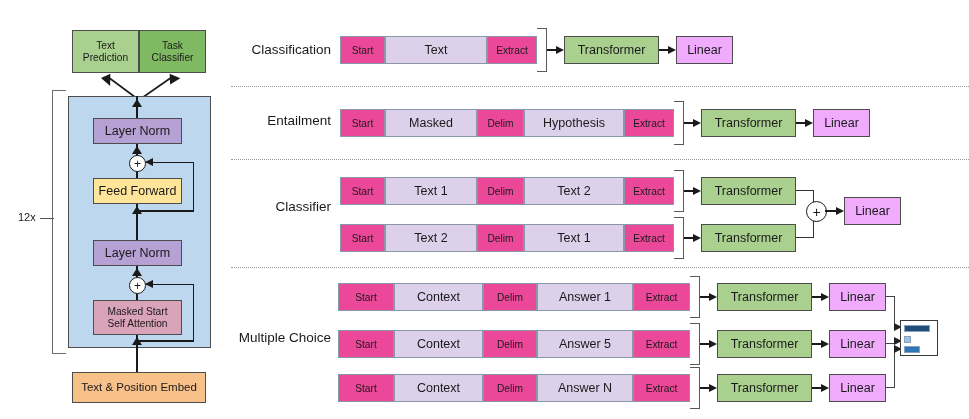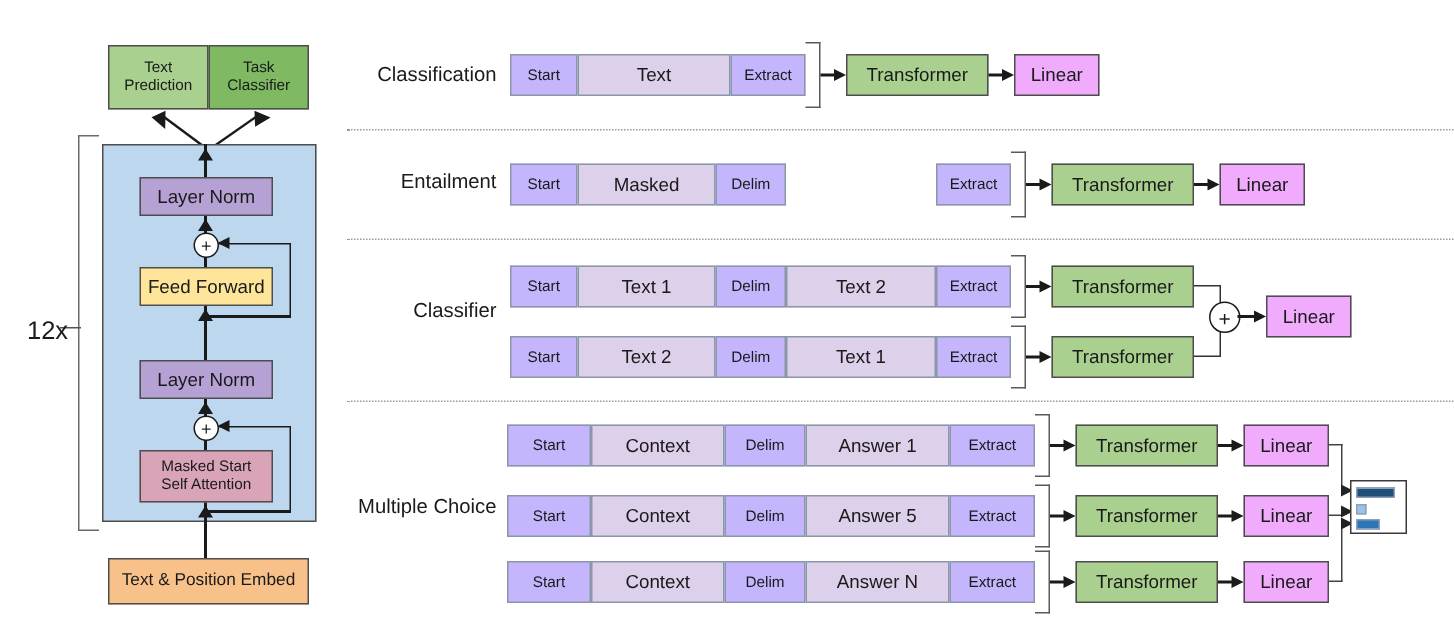--- a/index.html
+++ b/index.html
@@ -16,21 +16,21 @@
   .lbl.right{justify-content:flex-end;}
 
   
   .c-blue-blk{background:#bdd7ee;}
   .c-greenL{background:#a9d08e;}
   .c-greenD{background:#7fba63;}
   .c-purple{background:#b6a1d4;}
   .c-yellow{background:#ffe599;}
   .c-pink{background:#d9a3b8;}
   .c-orange{background:#f8c18a;}
-  .c-seqblue{background:#c4b5fd;}
+  .c-seqblue{background:#ec4899;}
   .c-seqpurple{background:#dcd0ea;}
   .c-transformer{background:#a9d08e;border:1.4px solid #4d4d4d;}
   .c-linear{background:#f0abfc;border:1.4px solid #4d4d4d;}
 
   .line{position:absolute;background:#1a1a1a;}
   .vline{width:1.6px;}
   .hline{height:1.6px;}
   .gline{position:absolute;background:#555;}
   .arrow{position:absolute;width:0;height:0;}
   .arr-up{border-left:5px solid transparent;border-right:5px solid transparent;
@@ -44,21 +44,21 @@
         background:#fff;display:flex;align-items:center;justify-content:center;
         font-size:12px;line-height:1;color:#1a1a1a;}
 
   .dotted{position:absolute;height:0;border-top:1.3px dotted #9a9a9a;}
 
   .brkt{position:absolute;box-sizing:border-box;border:1.6px solid #5a5a5a;
         border-left:none;background:transparent;}
   .brkt-l{position:absolute;box-sizing:border-box;border:1.6px solid #6b6b6b;
         border-right:none;background:transparent;}
 
-  .tag12{position:absolute;font-size:17px;color:#1a1a1a;}
+  .tag12{position:absolute;font-size:11px;color:#1a1a1a;}
 
   .outbox{position:absolute;box-sizing:border-box;border:1.6px solid #3a3a3a;
           background:#ffffff;}
   .obar{position:absolute;box-sizing:border-box;border:1px solid #8aa0bd;}
 
   .f13{font-size:12.5px;}
   .f12{font-size:11.5px;}
   .f11{font-size:10.2px;}
   .f14{font-size:13.5px;}
 </style>
@@ -171,20 +171,23 @@
 
   <div class="seq c-seqblue f11" style="left:340px;top:109px;width:45px;height:28px;">
     <span>Start</span>
     </div>
   <div class="seq c-seqpurple f13" style="left:385px;top:109px;width:92px;height:28px;">
     <span>Masked</span>
     </div>
   <div class="seq c-seqblue f11" style="left:477px;top:109px;width:47px;height:28px;">
     <span>Delim</span>
     </div>
+  <div class="seq c-seqpurple f13" style="left:524px;top:109px;width:100px;height:28px;">
+    <span>Hypothesis</span>
+    </div>
   <div class="seq c-seqblue f11" style="left:624px;top:109px;width:50px;height:28px;">
     <span>Extract</span>
     </div>
 
   <div class="brkt" style="left:674px;top:101px;width:10px;height:44px;"></div>
   <div class="line hline" style="left:684px;top:122px;width:12px;height:1.6px;"></div>
   <div class="arrow arr-right" style="left:693px;top:118.5px;"></div>
 
   <div class="c-transformer box f13" style="left:701px;top:109px;width:95px;height:28px;">
     <span>Transformer</span>

